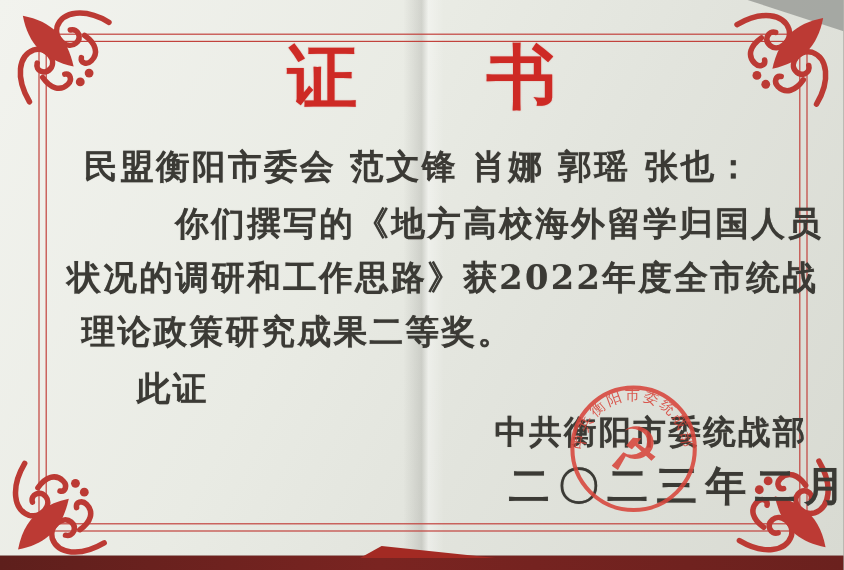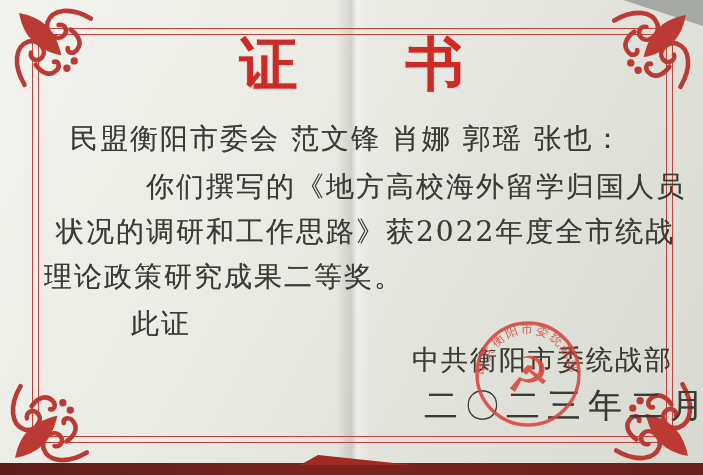--- a/index.html
+++ b/index.html
@@ -43,29 +43,29 @@
   .fl-bl{left:4px;bottom:6px;transform:rotate(270deg);}
   
   .title{
     position:absolute;left:0;top:32px;width:100%;
     display:flex;justify-content:center;gap:108px;
     color:#ce2a25;font-weight:bold;font-size:58px;line-height:64px;
     text-shadow:0 0 1px rgba(206,42,37,.6);
     letter-spacing:0;
   }
   .cert-line{
-    position:absolute;color:#3b3a35;font-size:28px;font-weight:400;
+    position:absolute;color:#3b3a35;font-size:28px;font-weight:700;
     letter-spacing:2px;white-space:nowrap;
     text-shadow:0 0 .6px rgba(59,58,53,.55);
   }
   .l-recipient{left:70px;top:120px;}
   .l-body0{left:146px;top:168px;}
   .l-body1{left:56px;top:213px;}
-  .l-body2{left:44px;top:258px;text-align:center;}
-  .l-body3{left:131px;top:305px;}
+  .l-body2{left:68px;top:258px;text-align:center;}
+  .l-body3{left:114px;top:305px;}
   .l-issuer{left:412px;top:342px;font-size:27px;}
   .l-date{left:424px;top:383px;font-size:34px;letter-spacing:7px;}
   
   .seal{position:absolute;left:470px;top:316px;width:116px;height:116px;opacity:.88;}
 </style>
 </head>
 <body>
 
 <svg width="0" height="0" style="position:absolute">
   <defs>

